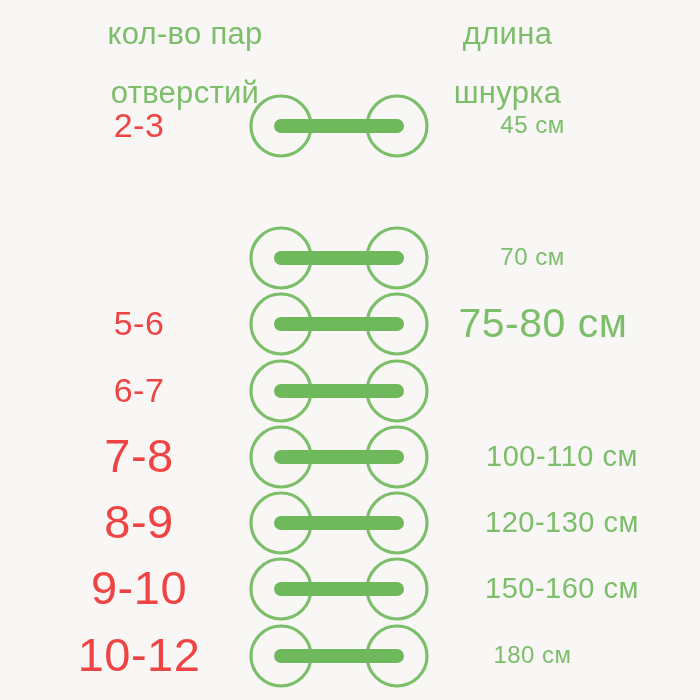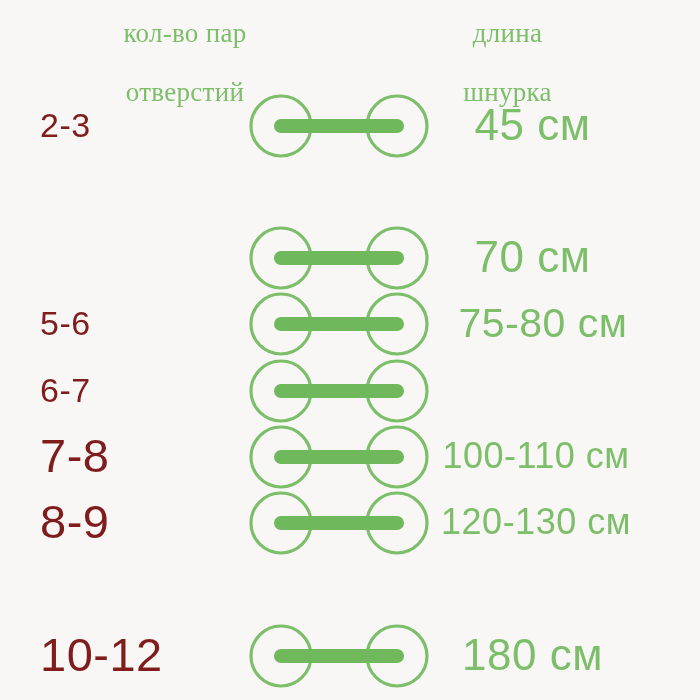--- a/index.html
+++ b/index.html
@@ -19,76 +19,75 @@
     height: 700px;
     background: #f8f7f5;
   }
 
   
   .header-col {
     position: absolute;
     top: 18px;
     text-align: center;
     color: #7cbe6a;
-    font-size: 27px;
+    font-size: 31px;
     line-height: 31px;
     letter-spacing: 0.3px;
     font-weight: 400;
     white-space: nowrap;
-    font-family: Liberation Serif, serif;
   }
   .header-left  { left: 60px;  width: 250px; }
   .header-right { left: 385px; width: 245px; }
   .header-col .l2 { display: block; margin-top: 28px; }
 
   
   .row {
     position: absolute;
     left: 0;
     width: 700px;
     height: 66px;
   }
   .pairs {
     position: absolute;
     left: 40px;
     width: 198px;
     top: 0;
     height: 66px;
     line-height: 66px;
-    text-align: left;
-    color: #7f1d1d;
+    text-align: center;
+    color: #ef4444;
     font-size: 34px;
     letter-spacing: 0.5px;
     white-space: nowrap;
   }
   .length {
     position: absolute;
     left: 430px;
     width: 205px;
     top: 0;
     height: 66px;
     line-height: 66px;
     text-align: center;
     color: #7cbe6a;
-    font-size: 44px;
+    font-size: 24px;
     letter-spacing: 0.5px;
     white-space: nowrap;
   }
   .lace-icon {
     position: absolute;
     left: 248px;
     top: 2px;
     width: 182px;
     height: 64px;
   }
 
   
   .pairs.big  { font-size: 47px; }
   .length.wide   { left: 412px; width: 262px; font-size: 41px; }
-  .length.widest { left: 400px; width: 272px; font-size: 36px; }
+  .length.widest { left: 426px; width: 272px; font-size: 29px; }
 </style>
 </head>
 <body>
 
 <div id="page">
 
   <div class="header-col header-left">
     <span class="l1">кол-во пар</span>
     <span class="l2">отверстий</span>
   </div>
@@ -150,20 +149,29 @@
   <div class="row" style="top:489px">
     <div class="pairs big">8-9</div>
     <svg class="lace-icon" viewBox="0 0 182 64">
       <circle cx="33" cy="32" r="30" fill="none" stroke="#7cbe6a" stroke-width="3.2"></circle>
       <circle cx="149" cy="32" r="30" fill="none" stroke="#7cbe6a" stroke-width="3.2"></circle>
       <line x1="33" y1="32" x2="149" y2="32" stroke="#6fb85c" stroke-width="14" stroke-linecap="round"></line>
     </svg>
     <div class="length widest">120-130 см</div>
   </div>
 
+  <div class="row" style="top:555px">
+    <div class="pairs big">9-10</div>
+    <svg class="lace-icon" viewBox="0 0 182 64">
+      <circle cx="33" cy="32" r="30" fill="none" stroke="#7cbe6a" stroke-width="3.2"></circle>
+      <circle cx="149" cy="32" r="30" fill="none" stroke="#7cbe6a" stroke-width="3.2"></circle>
+      <line x1="33" y1="32" x2="149" y2="32" stroke="#6fb85c" stroke-width="14" stroke-linecap="round"></line>
+    </svg>
+    <div class="length widest">150-160 см</div>
+  </div>
 
   <div class="row" style="top:622px">
     <div class="pairs big">10-12</div>
     <svg class="lace-icon" viewBox="0 0 182 64">
       <circle cx="33" cy="32" r="30" fill="none" stroke="#7cbe6a" stroke-width="3.2"></circle>
       <circle cx="149" cy="32" r="30" fill="none" stroke="#7cbe6a" stroke-width="3.2"></circle>
       <line x1="33" y1="32" x2="149" y2="32" stroke="#6fb85c" stroke-width="14" stroke-linecap="round"></line>
     </svg>
     <div class="length">180 см</div>
   </div>

